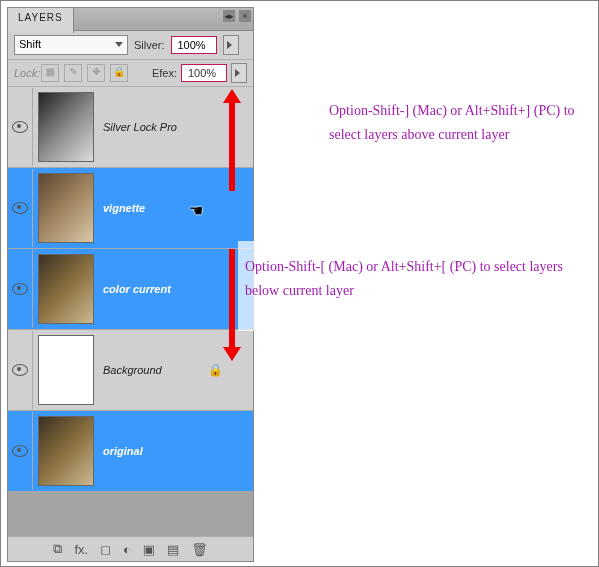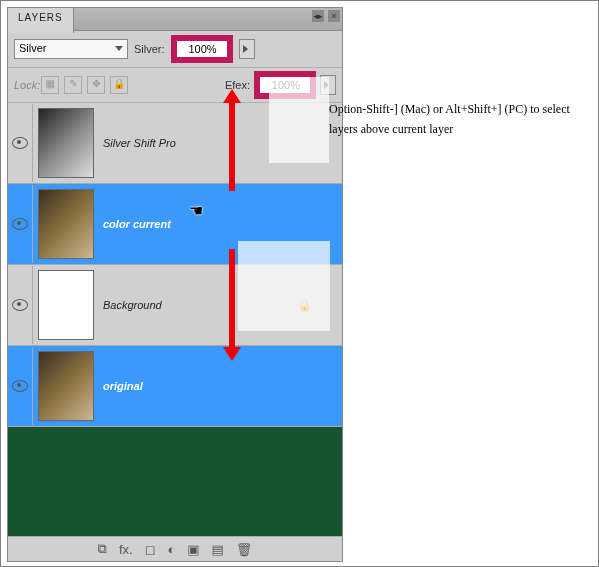--- a/index.html
+++ b/index.html
@@ -1,67 +1,67 @@
 <!DOCTYPE html>
 <html><head>
 <meta charset="utf-8">
 <style>
 body{margin:0;font-family:Arial,sans-serif;font-size:11px;background:#fff;width:599px;height:567px;position:relative}
 .frame{position:absolute;left:0;top:0;width:599px;height:567px;border:1px solid #808080;box-sizing:border-box}
-.panel{position:absolute;left:6px;top:6px;width:336px;height:555px;background:#14532d;border:1px solid #888;box-sizing:border-box}
+.panel{position:absolute;left:6px;top:6px;width:247px;height:555px;background:#a3a3a3;border:1px solid #888;box-sizing:border-box}
 .tabrow{height:22px;background:linear-gradient(#bababa,#a8a8a8);border-bottom:1px solid #888;position:relative}
 .tab{position:absolute;left:0;top:0;height:21px;background:#d6d6d6;border-right:1px solid #888;padding:4px 10px 0;font-size:10px;letter-spacing:1px;color:#222}
 .tabctrls{position:absolute;right:2px;top:2px;display:flex;gap:4px}
 .tabctrls span{width:12px;height:12px;background:#888;display:inline-block;font-size:9px;text-align:center;color:#333;line-height:12px}
 .controls{padding:4px 6px;border-bottom:1px solid #b0b0b0;display:flex;align-items:center;gap:6px;background:#d0d0d0}
 .select{width:108px;height:18px;border:1px solid #888;background:#f8f8f8;font-size:11px;position:relative;line-height:16px;padding-left:4px}
 .select::after{content:"";position:absolute;right:4px;top:6px;border-left:4px solid transparent;border-right:4px solid transparent;border-top:5px solid #555}
 .lbl{color:#333}
-.pct{width:40px;height:16px;border:6px solid #be185d;background:#fff;text-align:right;padding-right:10px;line-height:16px}
+.pct{width:40px;height:16px;border:1px solid #be185d;background:#fff;text-align:center;padding-right:4px;line-height:16px}
 .arrow-btn{width:14px;height:18px;border:1px solid #888;background:#d8d8d8;position:relative}
 .arrow-btn::after{content:"";position:absolute;left:3px;top:5px;border-top:4px solid transparent;border-bottom:4px solid transparent;border-left:5px solid #555}
 .lockrow{padding:3px 6px;border-bottom:1px solid #b0b0b0;display:flex;align-items:center;color:#888;font-style:italic;background:#d0d0d0}
 .lockicons span{display:inline-block;width:16px;height:16px;border:1px solid #aaa;margin:0 1px;text-align:center;line-height:14px;color:#999;font-style:normal;font-size:10px}
 .fillsect{margin-left:auto;display:flex;align-items:center;gap:4px;color:#333;font-style:normal}
 .layerlist{overflow:hidden}
 .layer{display:flex;align-items:center;border-bottom:1px solid #aaa;position:relative;background:#d0d0d0}
 .layer.sel{background:#3b99fc}
 .vis{width:24px;height:78px;display:flex;align-items:center;justify-content:center;border-right:1px solid #aaa}
 .eye{width:14px;height:10px;border:1px solid #555;border-radius:50%;position:relative}
 .eye::after{content:"";position:absolute;left:4px;top:2px;width:4px;height:4px;background:#555;border-radius:50%}
 .thumb{width:54px;height:68px;margin:5px;border:1px solid #666;background:#bbb;position:relative;overflow:hidden}
 .thumb.bw{background:linear-gradient(135deg,#222,#888,#ddd)}
 .thumb.sepia{background:linear-gradient(135deg,#5a4530,#a08560,#d8c8a8)}
 .thumb.color{background:linear-gradient(135deg,#3a3020,#8a7040,#cab890)}
 .thumb.white{background:#fff}
 .lname{margin-left:4px;font-style:italic;color:#222}
 .layer.sel .lname{color:#fff;font-weight:bold}
 .lockicon{position:absolute;right:30px;font-size:12px;color:#555}
 .bottombar{position:absolute;bottom:0;left:0;right:0;height:24px;background:#d0d0d0;border-top:1px solid #aaa;display:flex;align-items:center;justify-content:center;gap:12px;font-size:13px;color:#555}
-.annot{position:absolute;color:#000000;font-family:Georgia,serif;font-size:12px;line-height:1.7}
+.annot{position:absolute;color:#a21caf;font-family:Georgia,serif;font-size:14px;line-height:1.7}
 .redarr{position:absolute;width:6px;background:#e00}
 .redarr.up::before{content:"";position:absolute;top:-12px;left:-6px;border-left:9px solid transparent;border-right:9px solid transparent;border-bottom:14px solid #e00}
 .redarr.down::after{content:"";position:absolute;bottom:-12px;left:-6px;border-left:9px solid transparent;border-right:9px solid transparent;border-top:14px solid #e00}
 .cursor{position:absolute;font-size:16px;color:#000;text-shadow:0 0 2px #fff,0 0 2px #fff}
 .fog{position:absolute;background:#fff;opacity:0.7}
 </style>
 </head>
 <body>
 
 <div class="frame">
  <div class="panel">
   <div class="tabrow">
    <div class="tab">LAYERS</div>
    <div class="tabctrls">
     <span>◂▸</span>
     <span>×</span>
    </div>
   </div>
   <div class="controls">
-   <div class="select">Silver</div>
+   <div class="select">Shift</div>
    <span class="lbl">Silver:</span>
    <div class="pct">100%</div>
    <div class="arrow-btn"></div>
   </div>
   <div class="lockrow">
    <span>Lock:</span>
    <span class="lockicons">
     <span>▦</span>
     <span>✎</span>
     <span>✥</span>
@@ -72,21 +72,28 @@
     <div class="pct">100%</div>
     <div class="arrow-btn"></div>
    </div>
   </div>
   <div class="layerlist" id="layerlist">
         <div class="layer">
           <div class="vis">
             <div class="eye"></div>
           </div>
           <div class="thumb bw"></div>
-          <div class="lname">Silver Shift Pro</div>
+          <div class="lname">Silver Lock Pro</div>
+        </div>
+        <div class="layer sel">
+          <div class="vis">
+            <div class="eye"></div>
+          </div>
+          <div class="thumb sepia"></div>
+          <div class="lname">vignette</div>
         </div>
         <div class="layer sel">
           <div class="vis">
             <div class="eye"></div>
           </div>
           <div class="thumb color"></div>
           <div class="lname">color current</div>
         </div>
         <div class="layer">
           <div class="vis">
@@ -117,13 +124,14 @@
 
  <div class="fog" style="left:268px;top:76px;width:60px;height:86px"></div>
  <div class="fog" style="left:237px;top:240px;width:92px;height:90px"></div>
 
  <div class="redarr up" style="left:228px;top:100px;height:90px"></div>
  <div class="redarr down" style="left:228px;top:248px;height:100px"></div>
 
  <span class="cursor" style="left:188px;top:200px">☚</span>
 
  <div class="annot" style="left:328px;top:98px;width:260px">Option-Shift-] (Mac) or Alt+Shift+] (PC) to select layers above current layer</div>
+ <div class="annot" style="left:244px;top:254px;width:340px">Option-Shift-[ (Mac) or Alt+Shift+[ (PC) to select layers below current layer</div>
 </div>
 
 </body></html>

